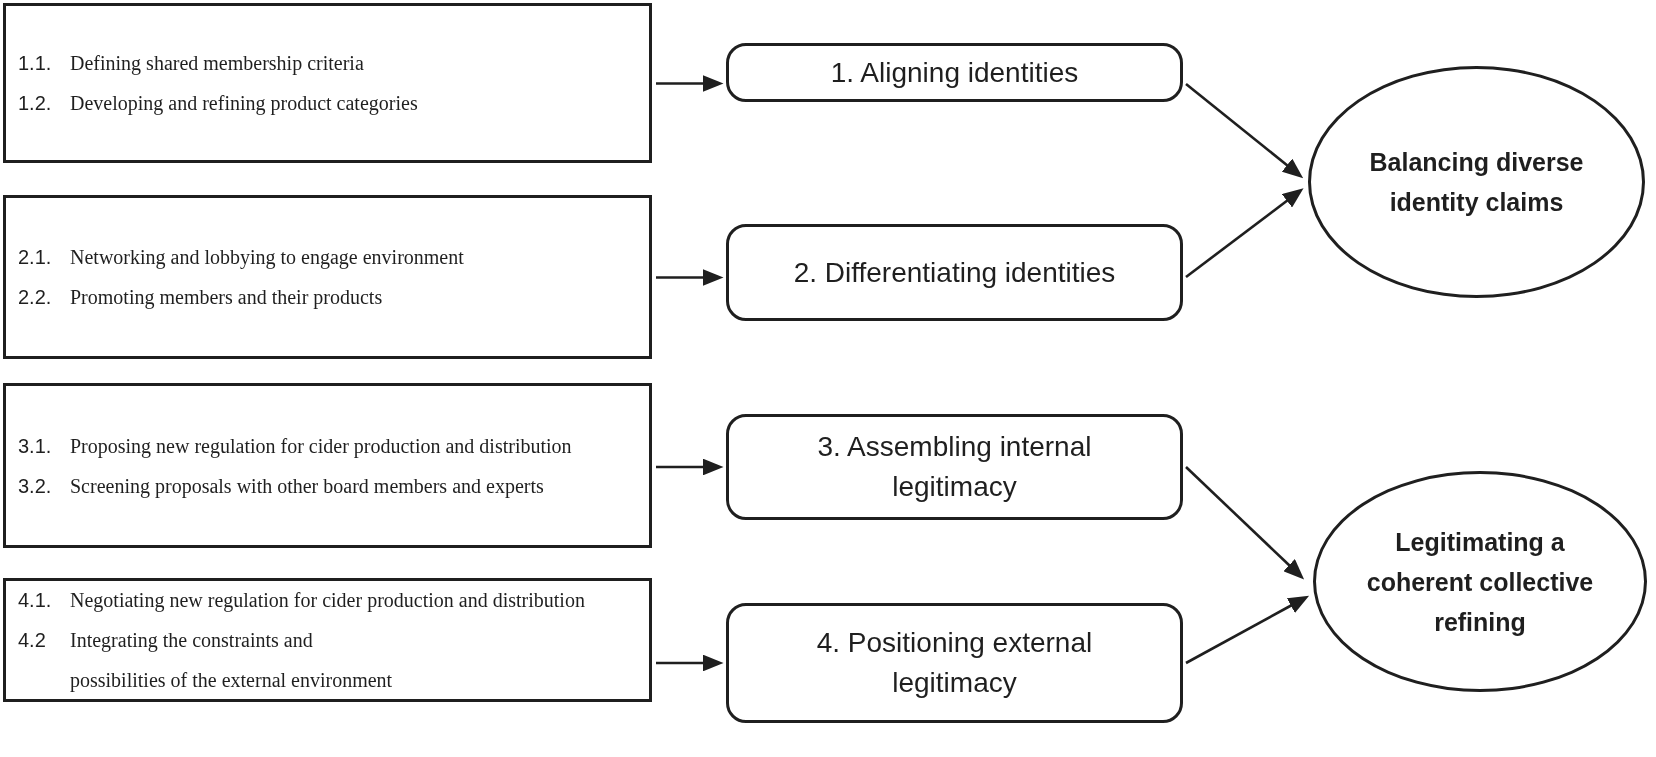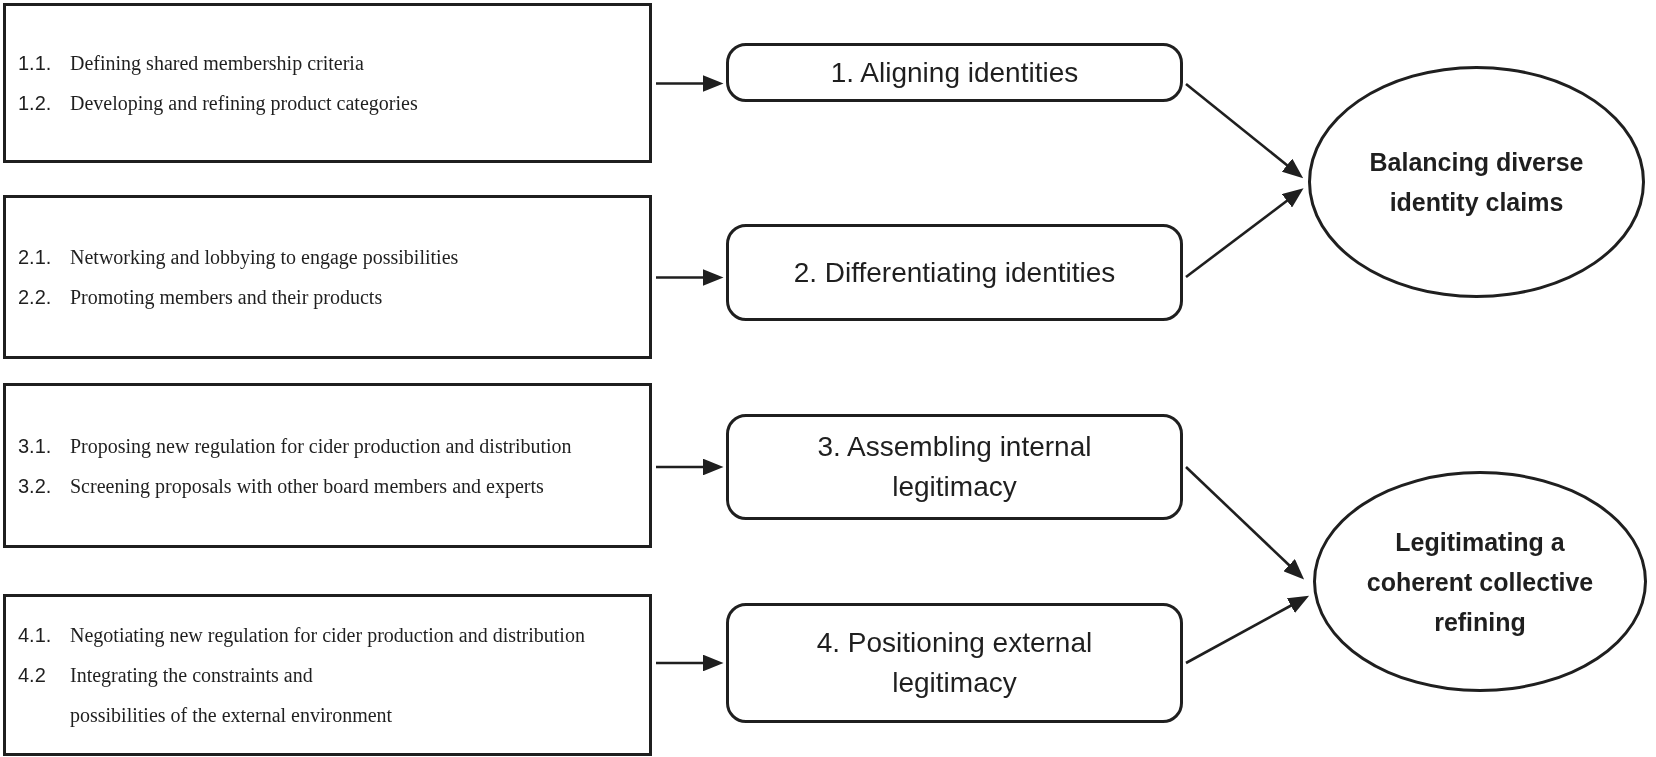--- a/index.html
+++ b/index.html
@@ -69,21 +69,21 @@
         <span class="ln">categories</span>
       </span>
     </div>
   </div>
 
   <div class="lbox" style="top:195px; height:164px;">
     <div class="item">
       <span class="num">2.1.</span>
       <span class="lines">
         <span class="ln">Networking and lobbying to engage</span>
-        <span class="ln">possibilities</span>
+        <span class="ln">environment</span>
       </span>
     </div>
     <div class="item">
       <span class="num">2.2.</span>
       <span class="lines"><span class="ln">Promoting members and their products</span></span>
     </div>
   </div>
 
   <div class="lbox" style="top:383px; height:165px;">
     <div class="item">
@@ -95,21 +95,21 @@
     </div>
     <div class="item">
       <span class="num">3.2.</span>
       <span class="lines">
         <span class="ln">Screening proposals with other board</span>
         <span class="ln">members and experts</span>
       </span>
     </div>
   </div>
 
-  <div class="lbox" style="top:578px; height:162px;margin-top:16px;">
+  <div class="lbox" style="top:578px; height:124px;">
     <div class="item">
       <span class="num">4.1.</span>
       <span class="lines">
         <span class="ln">Negotiating new regulation for cider</span>
         <span class="ln">production and distribution</span>
       </span>
     </div>
     <div class="item">
       <span class="num">4.2</span>
       <span class="lines">

